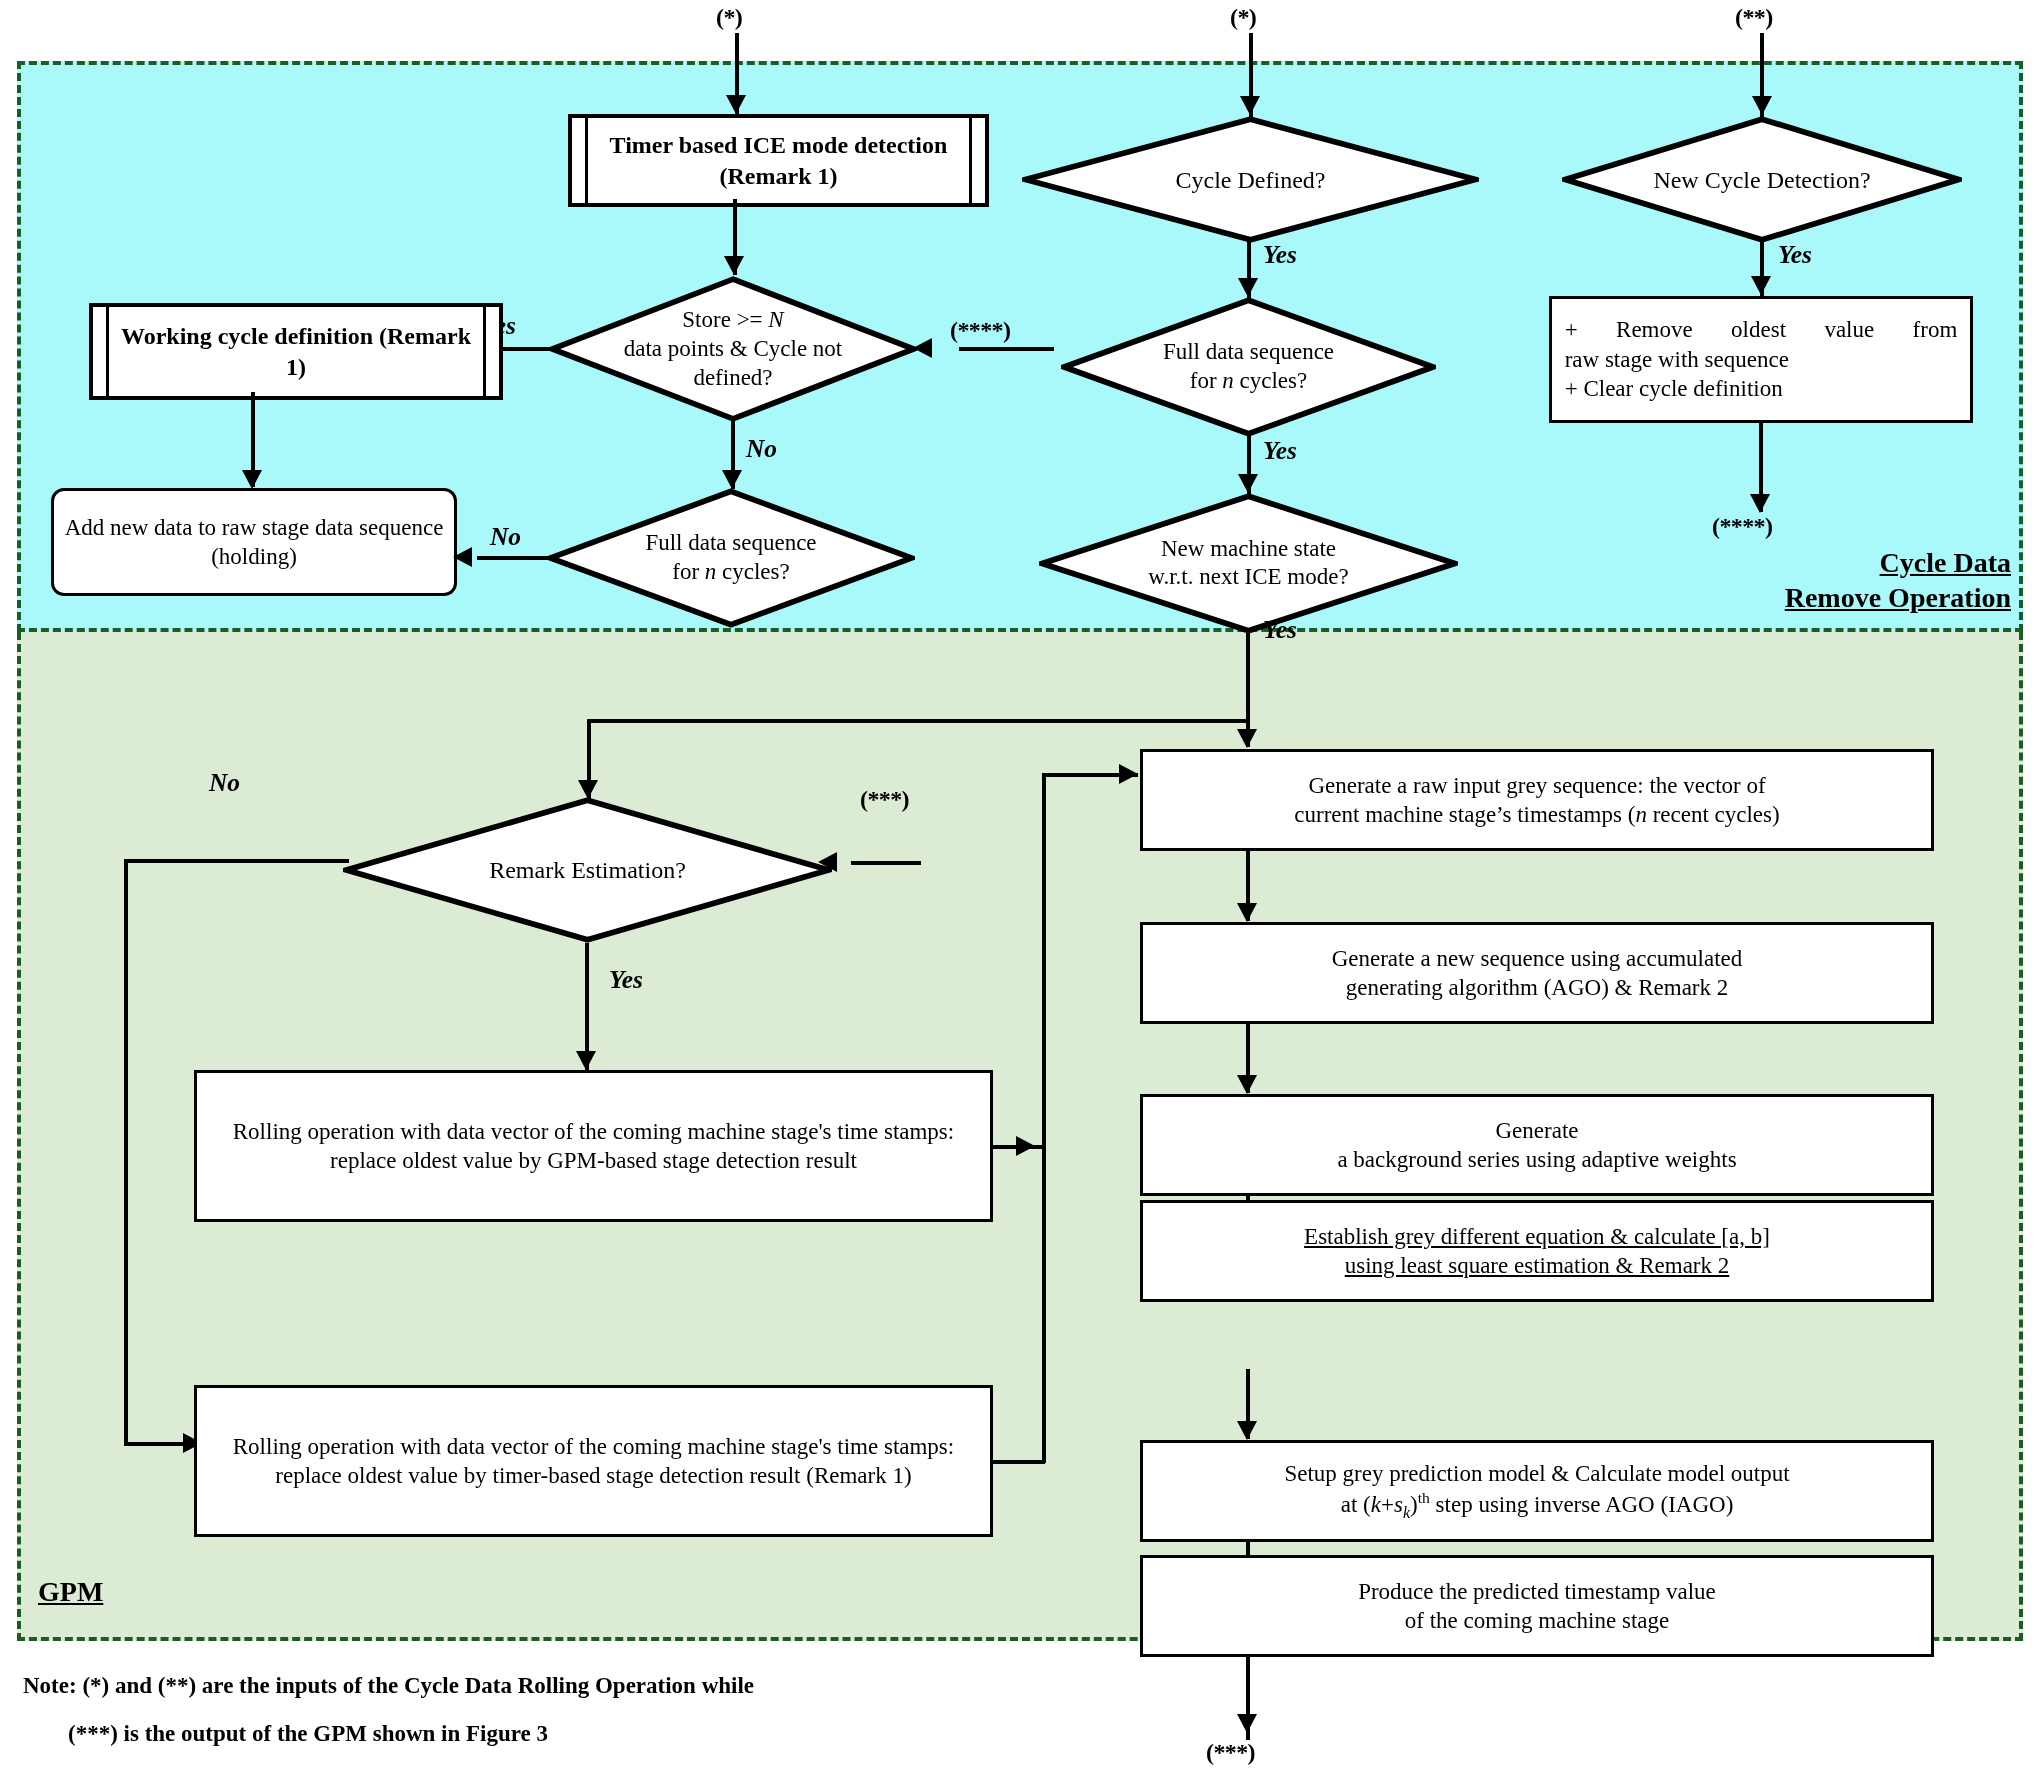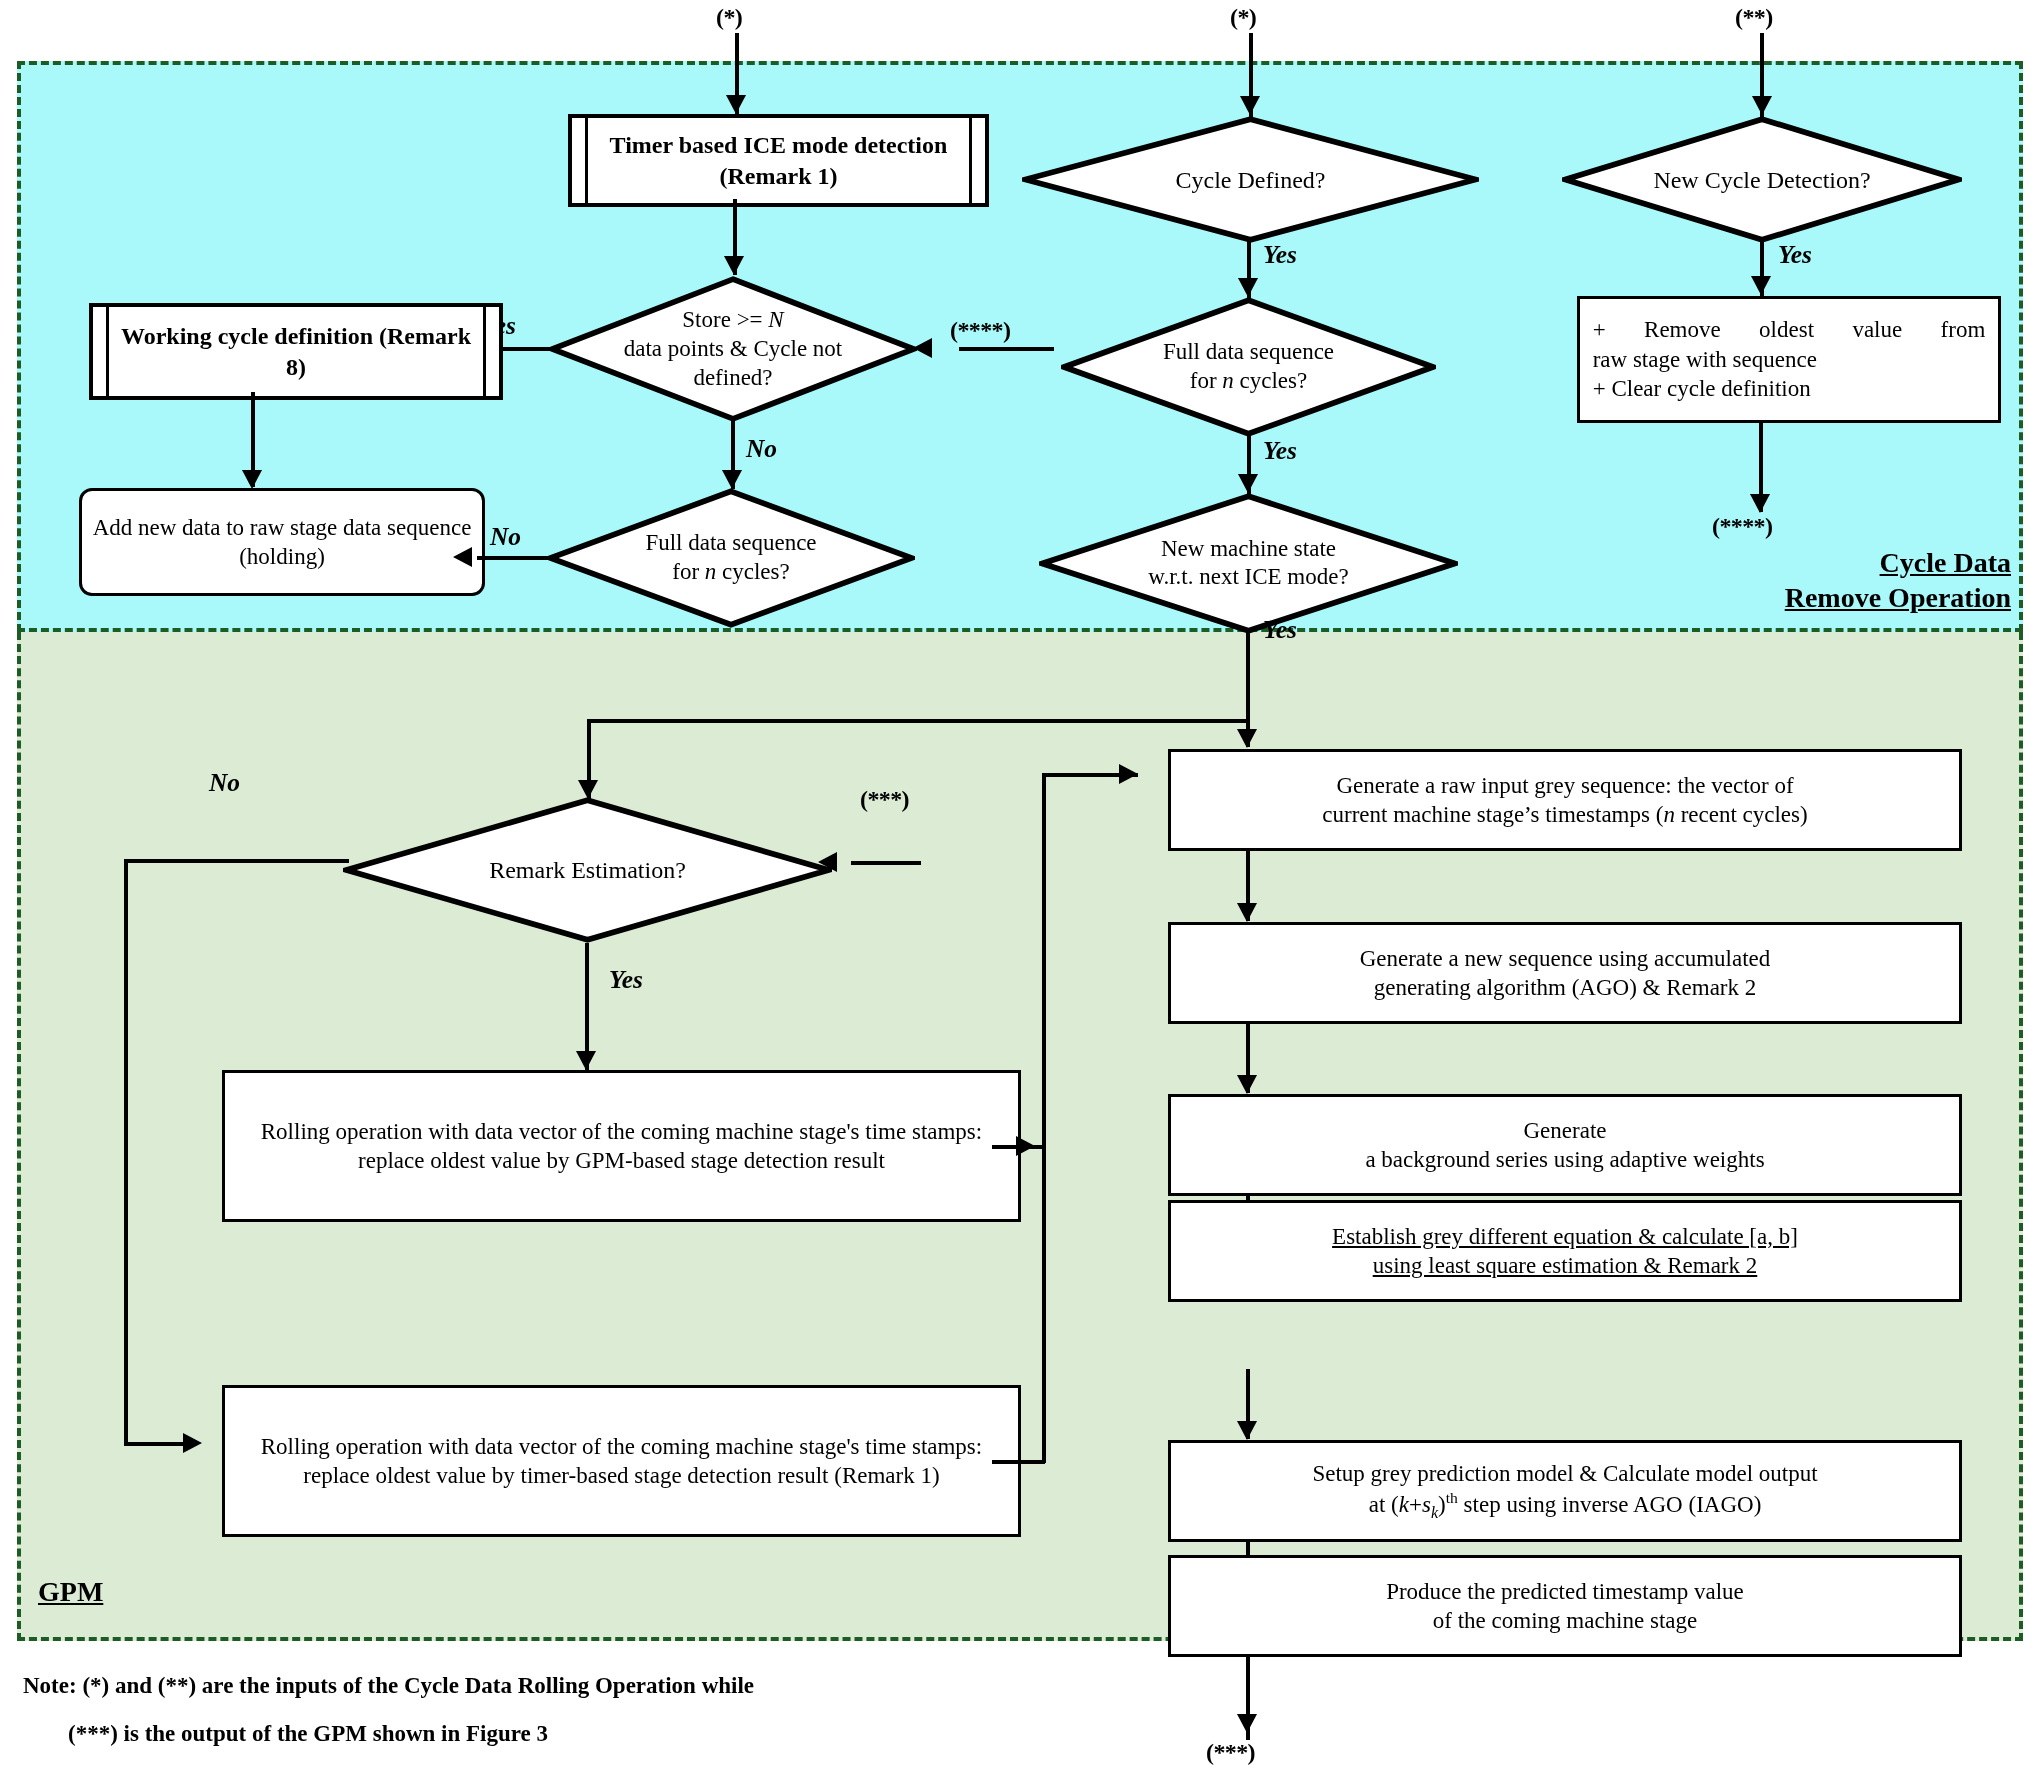--- a/index.html
+++ b/index.html
@@ -9,21 +9,21 @@
   
   .region{position:absolute;box-sizing:border-box;}
   #region-cyan{left:16.5px;top:61px;width:2006px;height:571px;
       background:#a9f8fa;border:4.4px dashed #1d5c24;}
   #region-green{left:16.5px;top:632px;width:2006px;height:1009px;
       background:#dcebd4;border:4.4px dashed #1d5c24;border-top:none;}
 
   
   .node{position:absolute;box-sizing:border-box;display:flex;align-items:center;
         justify-content:center;text-align:center;background:#ffffff;color:#000;}
-  .proc{border:3.8px solid #000;line-height:1.28;margin-left:28px;}
+  .proc{border:3.8px solid #000;line-height:1.28;}
   .proc .txt{padding:0 7.6px;}
 
   
   .predef{border:4.4px solid #000;position:absolute;background:#fff;margin-left:39px;}
   .predef::before,.predef::after{content:"";position:absolute;top:0;bottom:0;width:3.2px;background:#000;}
   .predef::before{left:12.7px;}
   .predef::after{right:12.7px;}
   .predef .txt{position:absolute;left:21.6px;right:21.6px;top:50%;transform:translateY(-50%);
       text-align:center;font-weight:bold;line-height:1.3;}
 
@@ -94,21 +94,21 @@
 
   <div class="lbl star" style="left:950px;top:317px;">(****)</div>
   <div class="ln h" style="left:959px;top:347px;width:95px;"></div>
   <div class="arrow left" style="left:913px;top:338px;"></div>
 
   <div class="lbl yn" style="left:482px;top:311px;">Yes</div>
   <div class="ln h" style="left:470px;top:347px;width:86px;"></div>
   <div class="arrow left" style="left:452px;top:338px;"></div>
 
   <div class="predef" style="left:50px;top:303px;width:406px;height:89px;">
-    <div class="txt f34">Working cycle definition (Remark 8)</div>
+    <div class="txt f34">Working cycle definition (Remark 1)</div>
   </div>
   <div class="ln v" style="left:251px;top:392px;height:95px;"></div>
   <div class="arrow down" style="left:242px;top:470px;"></div>
 
   <div class="lbl yn" style="left:746px;top:434px;">No</div>
   <div class="ln v" style="left:731px;top:419px;height:70px;"></div>
   <div class="arrow down" style="left:722px;top:470px;"></div>
 
   <div class="diamond" style="left:547px;top:488px;width:368px;height:140px;">
     <svg width="368" height="140" viewBox="0 0 580 220">

